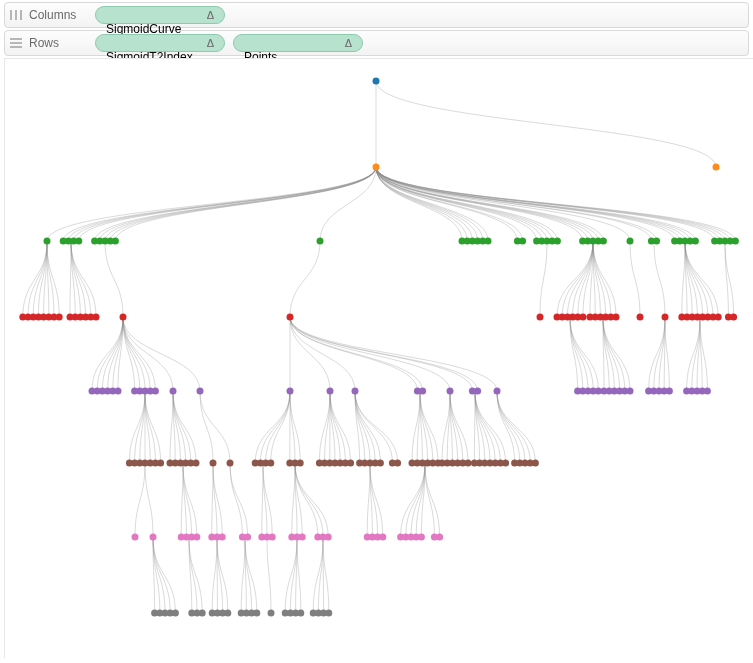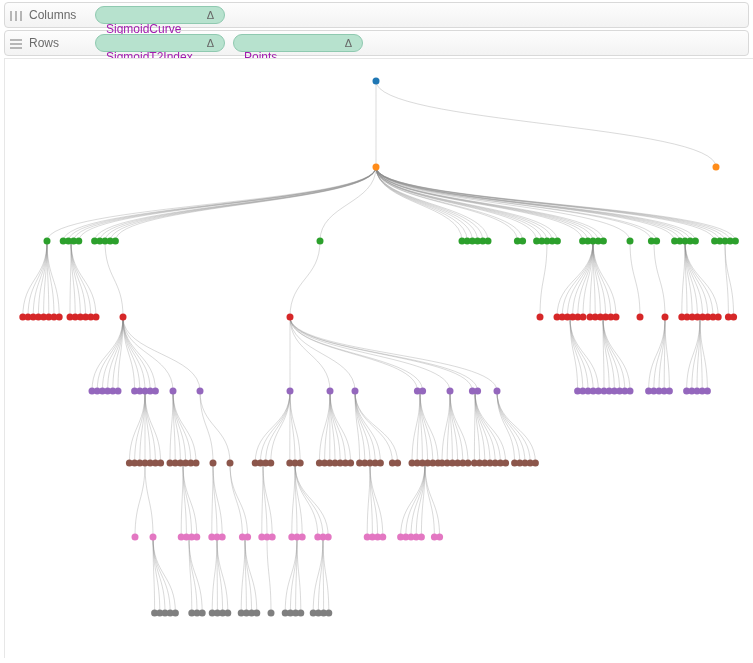--- a/index.html
+++ b/index.html
@@ -16,21 +16,21 @@
     align-items: center;
     background: linear-gradient(#fdfdfd,#f3f3f3);
     border: 1px solid #d9d9d9;
     border-radius: 4px;
     height: 26px;
     margin: 2px 4px;
     padding: 0 4px;
   }
   .shelf-label {
     display: flex;
-    align-items: flex-end;
+    align-items: center;
     color: #6a6a6a;
     font-size: 12px;
     width: 86px;
     gap: 6px;
   }
   .shelf-icon {
     width: 14px;
     height: 12px;
     display: inline-block;
   }
@@ -40,21 +40,21 @@
     background: #b7e2ce;
     border: 1px solid #8fc9b0;
     border-radius: 10px;
     height: 18px;
     padding: 0 10px;
     margin-right: 8px;
     min-width: 130px;
     position: relative;
   }
   .pill-text {
-    color: #a21caf;
+    color: #000000;
     font-size: 12px;
     flex: 1;
     margin-top: 28px;
   }
   .pill-delta {
     color: #666;
     font-size: 11px;
     margin-left: 8px;
   }
   .canvas-wrap {

